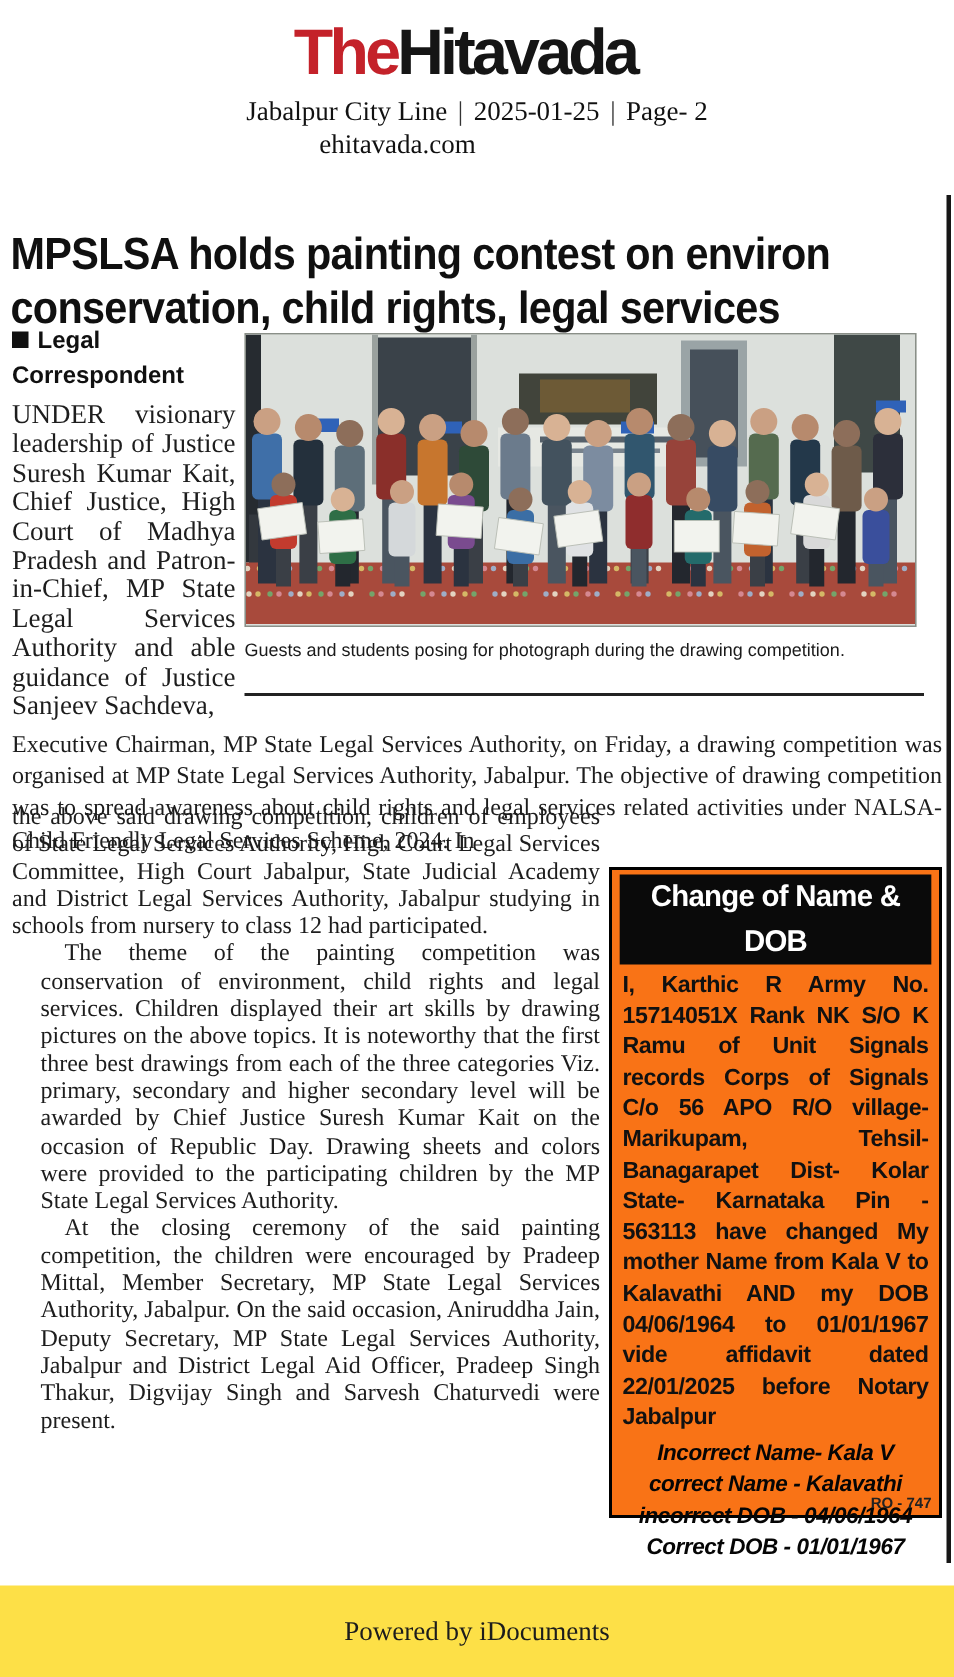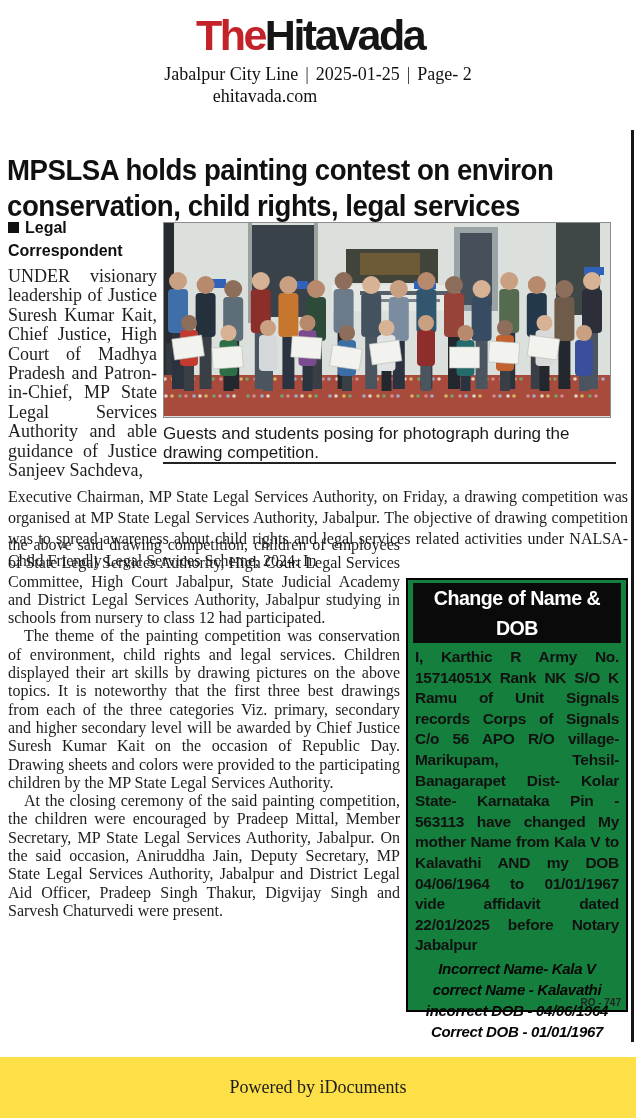--- a/index.html
+++ b/index.html
@@ -28,36 +28,36 @@
   .byline{position:absolute;top:216px;left:8px;width:152px;
         font-family:"Liberation Sans",sans-serif;font-weight:bold;font-size:16px;
         line-height:23px;color:#101010;}
   .byline-square{display:inline-block;width:11px;height:11px;background:#111;
         margin-right:6px;}
 
   
   .photo{position:absolute;top:222px;left:163px;width:448px;height:196px;
         border:1px solid #8a8f88;box-sizing:border-box;background:#dce0dc;}
   .caption{position:absolute;top:424px;left:163px;width:452px;
-        font-family:"Liberation Sans",sans-serif;font-size:17px;line-height:19px;
+        font-family:"Liberation Sans",sans-serif;font-size:12px;line-height:19px;
         color:#1a1a1a;}
   .caption-rule{position:absolute;top:462px;left:163px;width:453px;height:2px;
         background:#222;}
 
   
   .body-text{position:absolute;text-align:justify;color:#1d1d1d;}
   .col-a{top:267px;left:8px;width:149px;font-size:18px;line-height:19.4px;}
   .full-b{top:486px;left:8px;width:620px;font-size:16px;line-height:21.2px;}
   .narrow-c{top:536px;left:8px;width:392px;font-size:16px;line-height:18.3px;}
   .narrow-c p{margin:0;}
-  .narrow-c p.indent{text-indent:16px;}
+  .narrow-c p.indent{text-indent:16px;margin-left:19px;}
 
   
   .ad{position:absolute;top:578px;left:406px;width:222px;height:434px;
-        border:2.5px solid #000;box-sizing:border-box;background:#15803d;}
+        border:2.5px solid #000;box-sizing:border-box;background:#f97316;}
   .ad-header{margin:3px;background:#0a0a0a;color:#fff;text-align:center;
         font-family:"Liberation Sans",sans-serif;font-weight:bold;font-size:20px;
         line-height:30px;letter-spacing:-0.5px;
         transform:scaleX(0.98);transform-origin:center top;}
   .ad-body{margin:4px 7px 2px 7px;text-align:justify;
         font-family:"Liberation Sans",sans-serif;font-weight:bold;font-size:15.5px;
         line-height:20.6px;letter-spacing:-0.3px;color:#111;}
   .ad-bold{text-align:center;font-family:"Liberation Sans",sans-serif;
         font-weight:bold;font-size:15px;line-height:21px;letter-spacing:-0.3px;
         color:#050505;font-style:italic;}

